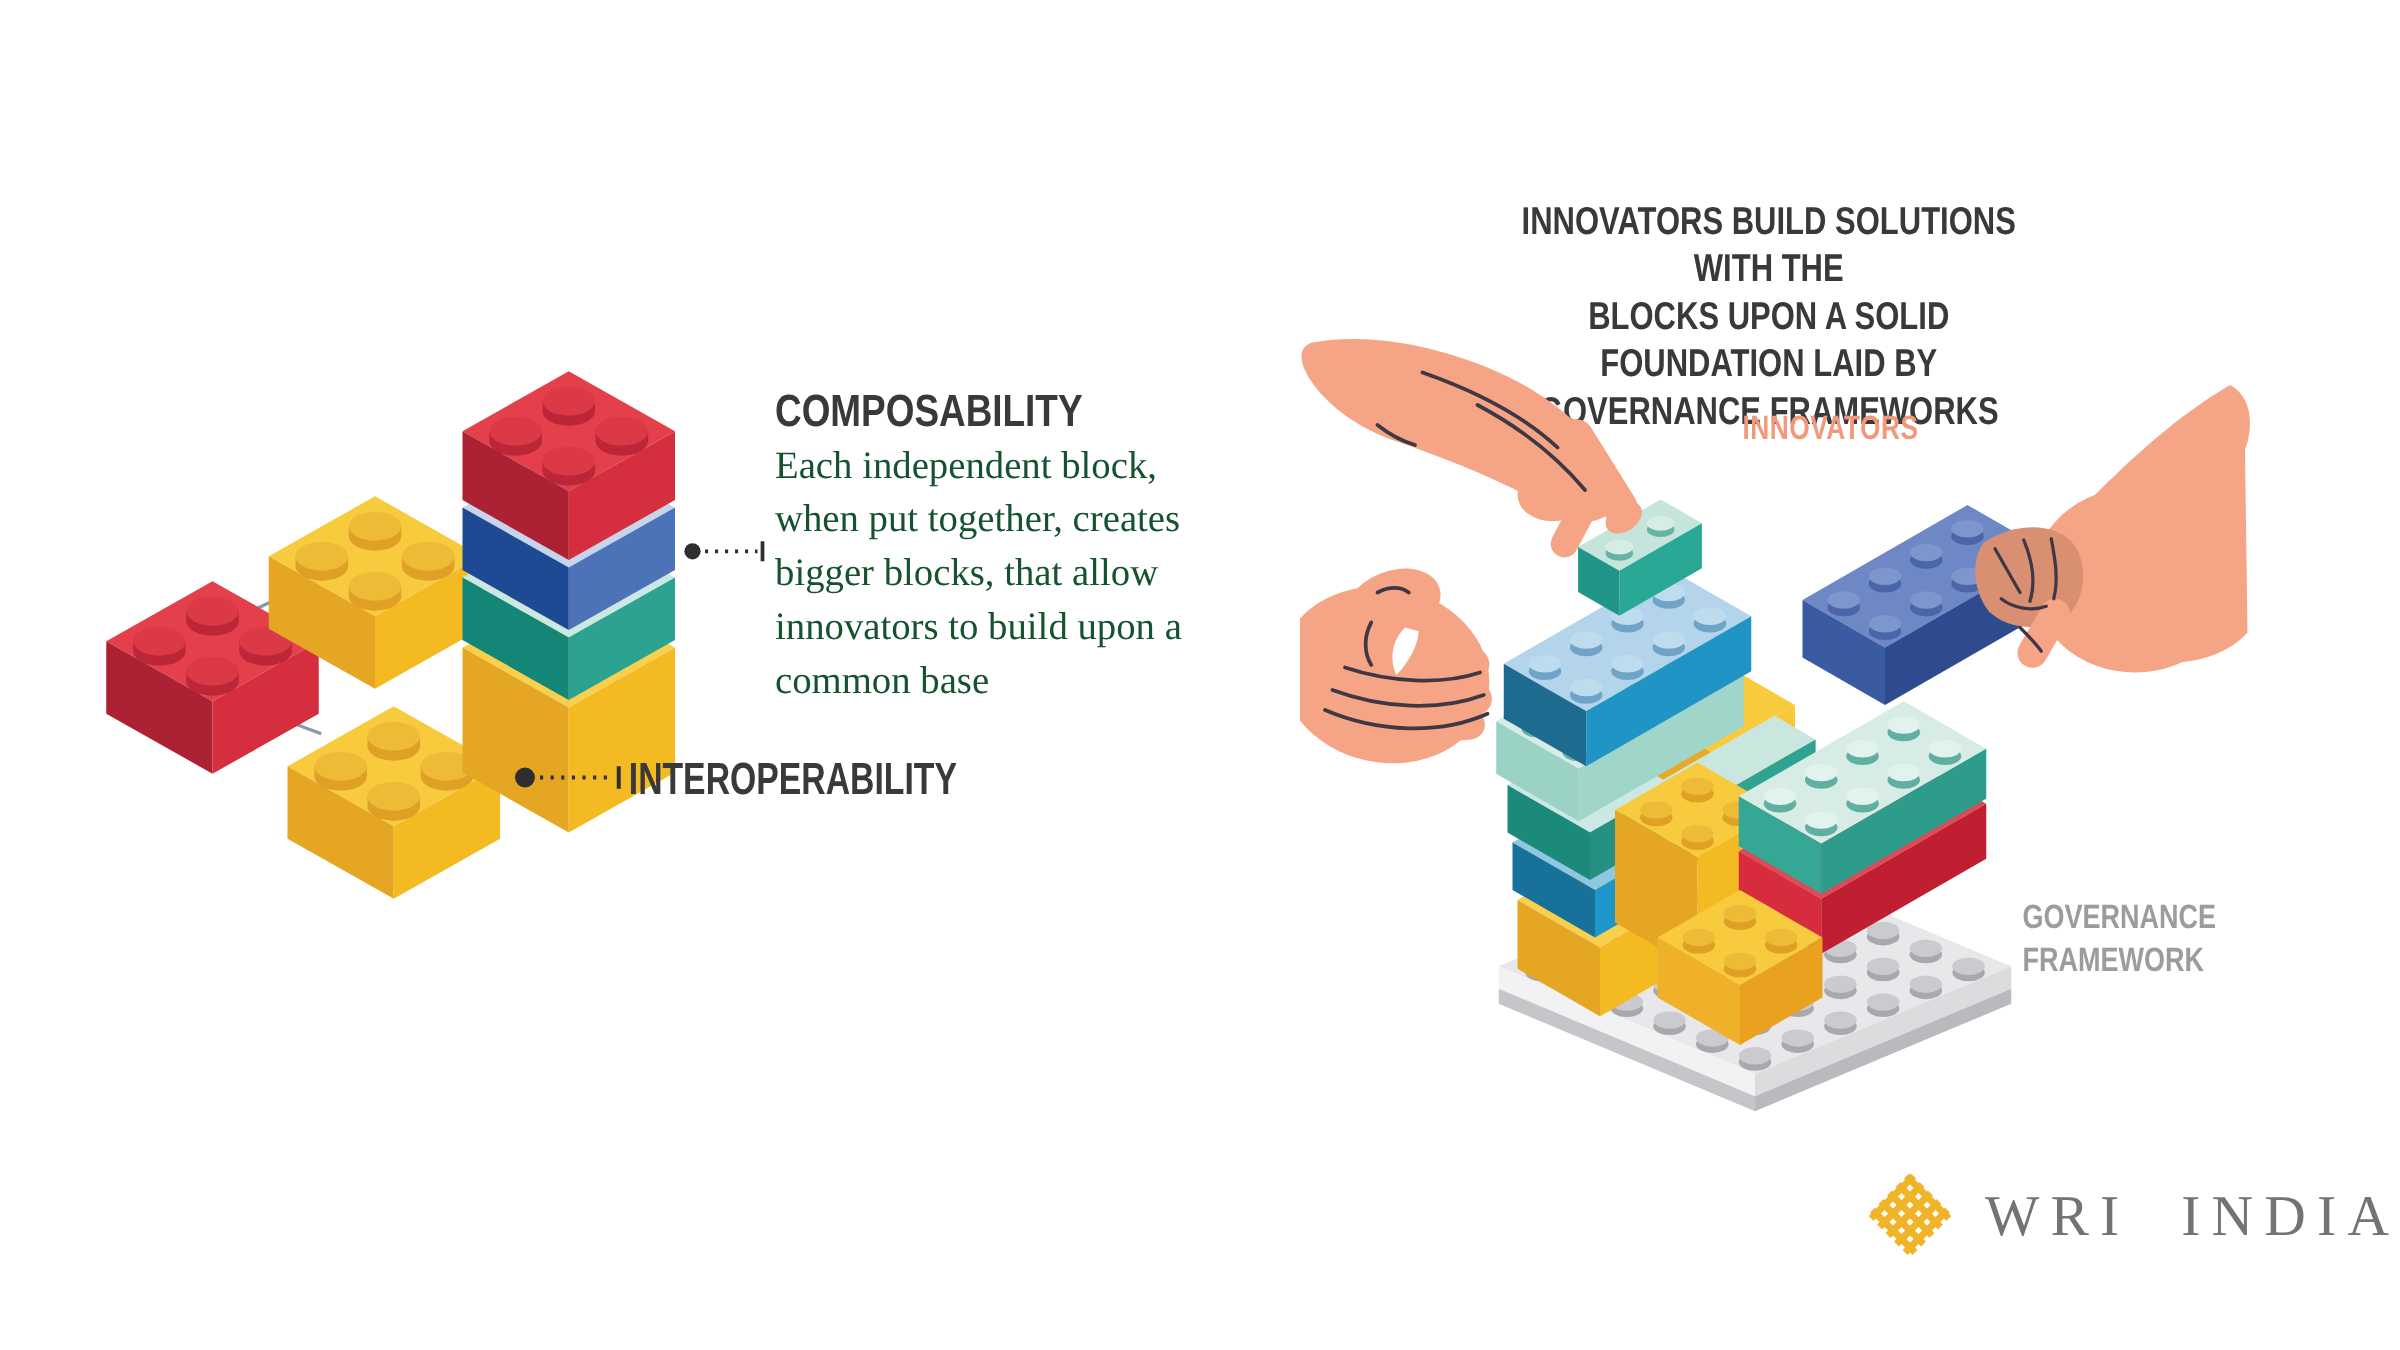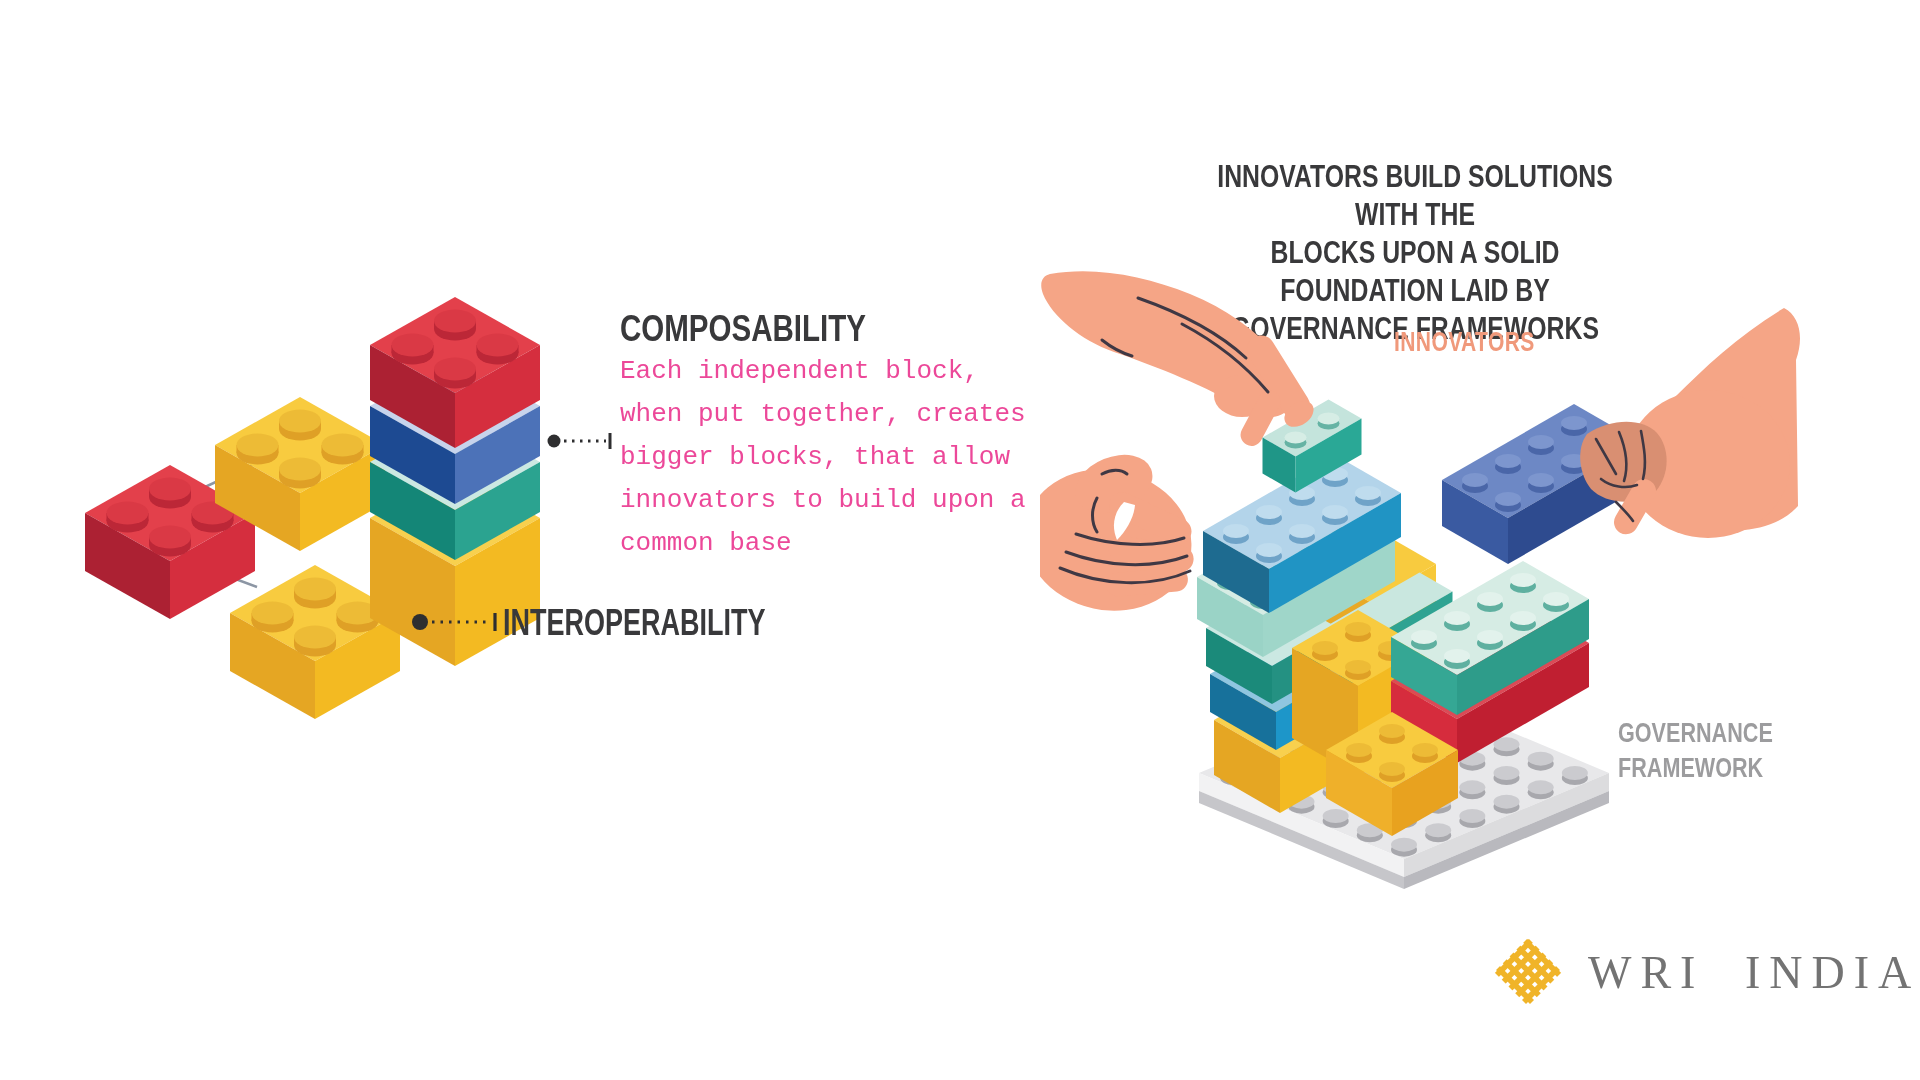--- a/index.html
+++ b/index.html
@@ -1,20 +1,20 @@
 <!DOCTYPE html>
 <html><head>
 <meta charset="utf-8">
 <style>
   html,body{margin:0;padding:0;background:#fff;}
   .canvas{position:relative;width:1920px;height:1080px;background:#ffffff;overflow:hidden;
           font-family:"Liberation Sans",sans-serif;}
   .abs{position:absolute;}
   .condensed{font-family:"Liberation Sans",sans-serif;font-weight:700;white-space:pre-line;}
-  .serif-body{font-family:Liberation Mono, monospace;font-size:26px;line-height:43px;color:#ec4899;
+  .serif-body{font-family:Liberation Serif, serif;font-size:31px;line-height:43px;color:#14532d;
               white-space:pre-line;}
   .heading{font-size:36px;color:#39393B;transform:scaleX(.82);transform-origin:left top;}
   .right-title{font-size:31px;line-height:38px;color:#39393B;text-align:center;width:570px;
                transform:scaleX(.8);transform-origin:center top;}
   .innovators{font-size:27px;color:#F0997B;transform:scaleX(.78);transform-origin:left top;letter-spacing:.5px;}
   .governance{font-size:27px;line-height:35px;color:#9C9C9E;transform:scaleX(.8);transform-origin:left top;}
   .wri{display:flex;align-items:center;gap:24px;}
   .wri-text{font-family:"Liberation Serif",serif;font-size:46px;letter-spacing:9px;word-spacing:20px;
             color:#737373;white-space:nowrap;}
   svg{display:block;}

